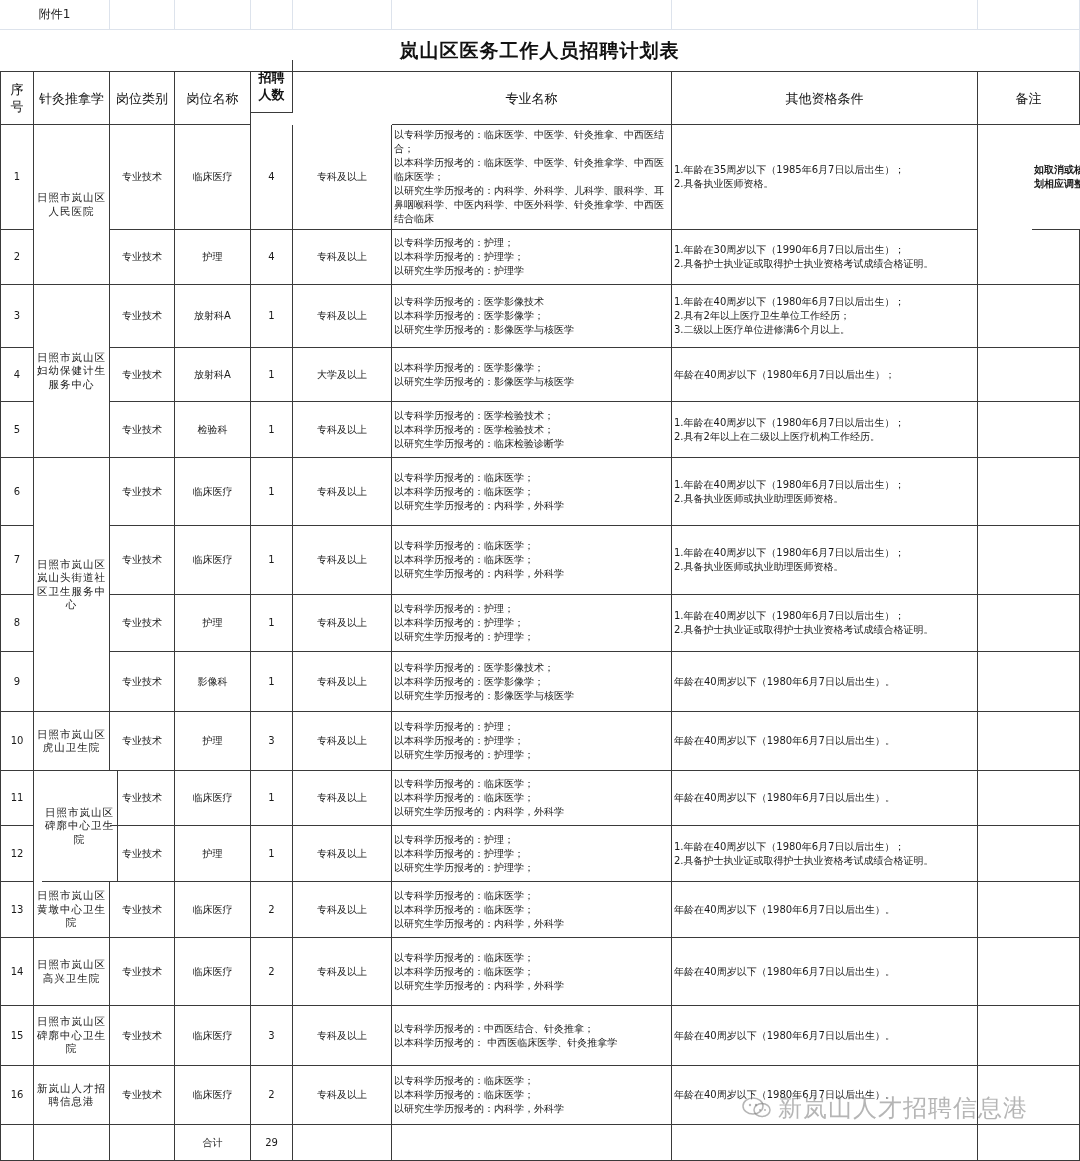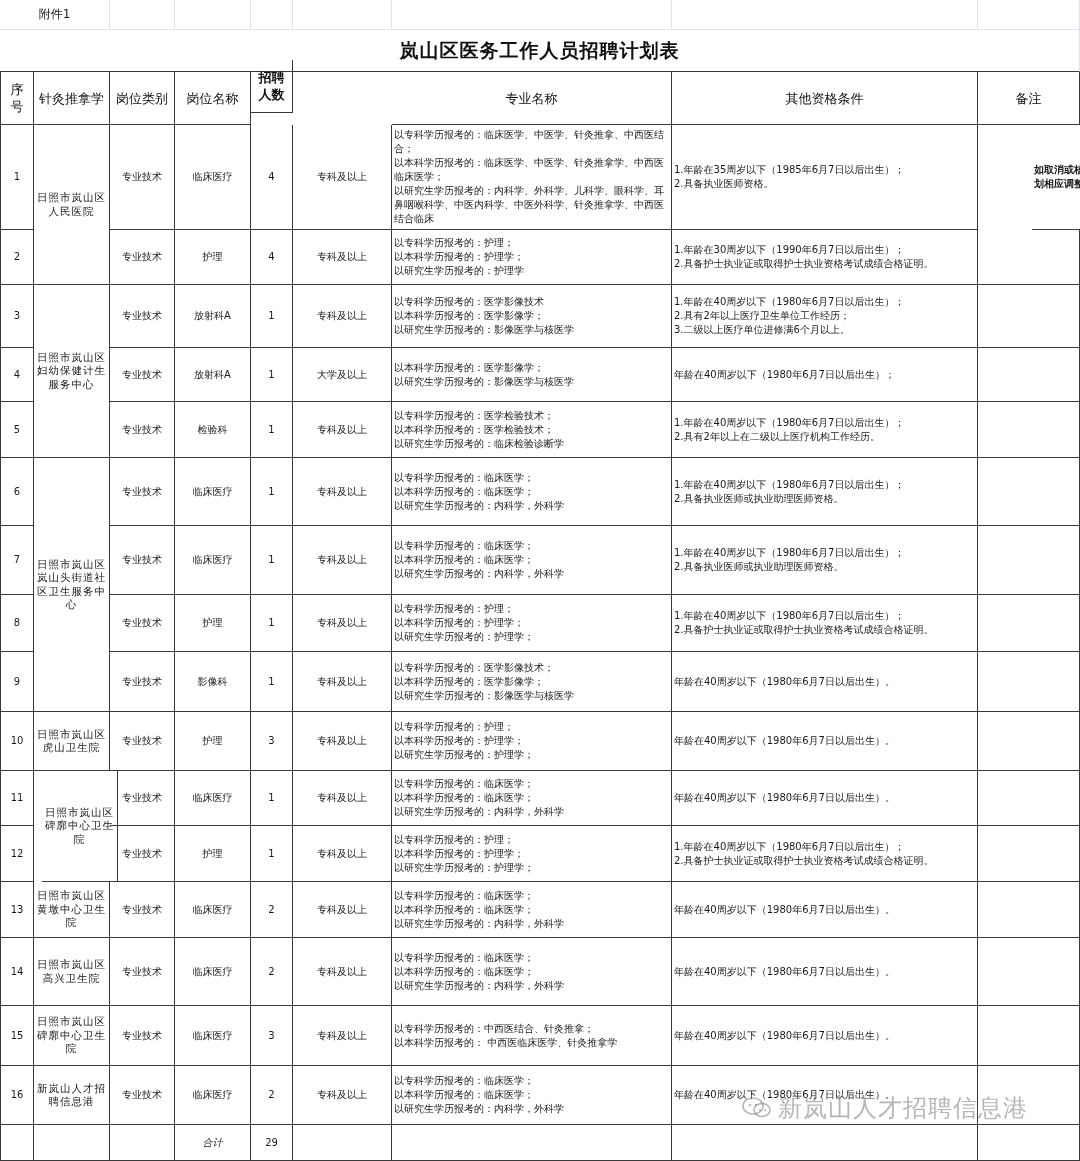--- a/index.html
+++ b/index.html
@@ -225,21 +225,21 @@
       <div class="cell grid small left multiline" style="left: 392px; top: 1066px; width: 280px; height: 59px;">以专科学历报考的：临床医学；
 以本科学历报考的：临床医学；
 以研究生学历报考的：内科学，外科学</div>
       <div class="cell grid small left multiline" style="left: 672px; top: 1066px; width: 306px; height: 59px;">年龄在40周岁以下（1980年6月7日以后出生）。</div>
       <div class="cell grid small left" style="left: 978px; top: 1066px; width: 102px; height: 59px;"></div>
     </div>
 
   <div class="cell grid" style="left:0;top:1125px;width:34px;height:36px;border-left:1px solid #3a3a3a;"></div>
   <div class="cell grid" style="left:34px;top:1125px;width:76px;height:36px;"></div>
   <div class="cell grid" style="left:110px;top:1125px;width:65px;height:36px;"></div>
-  <div class="cell grid small" style="left:175px;top:1125px;width:76px;height:36px;font-style:italic;">合计</div>
+  <div class="cell grid small" style="left:175px;top:1125px;width:76px;height:36px;">合计</div>
   <div class="cell grid small" style="left:251px;top:1125px;width:42px;height:36px;">29</div>
   <div class="cell grid" style="left:293px;top:1125px;width:99px;height:36px;"></div>
   <div class="cell grid" style="left:392px;top:1125px;width:280px;height:36px;"></div>
   <div class="cell grid" style="left:672px;top:1125px;width:306px;height:36px;"></div>
   <div class="cell grid" style="left:978px;top:1125px;width:102px;height:36px;"></div>
 
   <div class="watermark">
     <svg class="wm-icon" viewBox="0 0 30 22">
       <ellipse cx="11" cy="9" rx="10" ry="8" fill="none" stroke="rgba(120,120,120,0.55)" stroke-width="1.5"></ellipse>
       <ellipse cx="20" cy="13" rx="8" ry="6.5" fill="none" stroke="rgba(120,120,120,0.55)" stroke-width="1.5"></ellipse>

